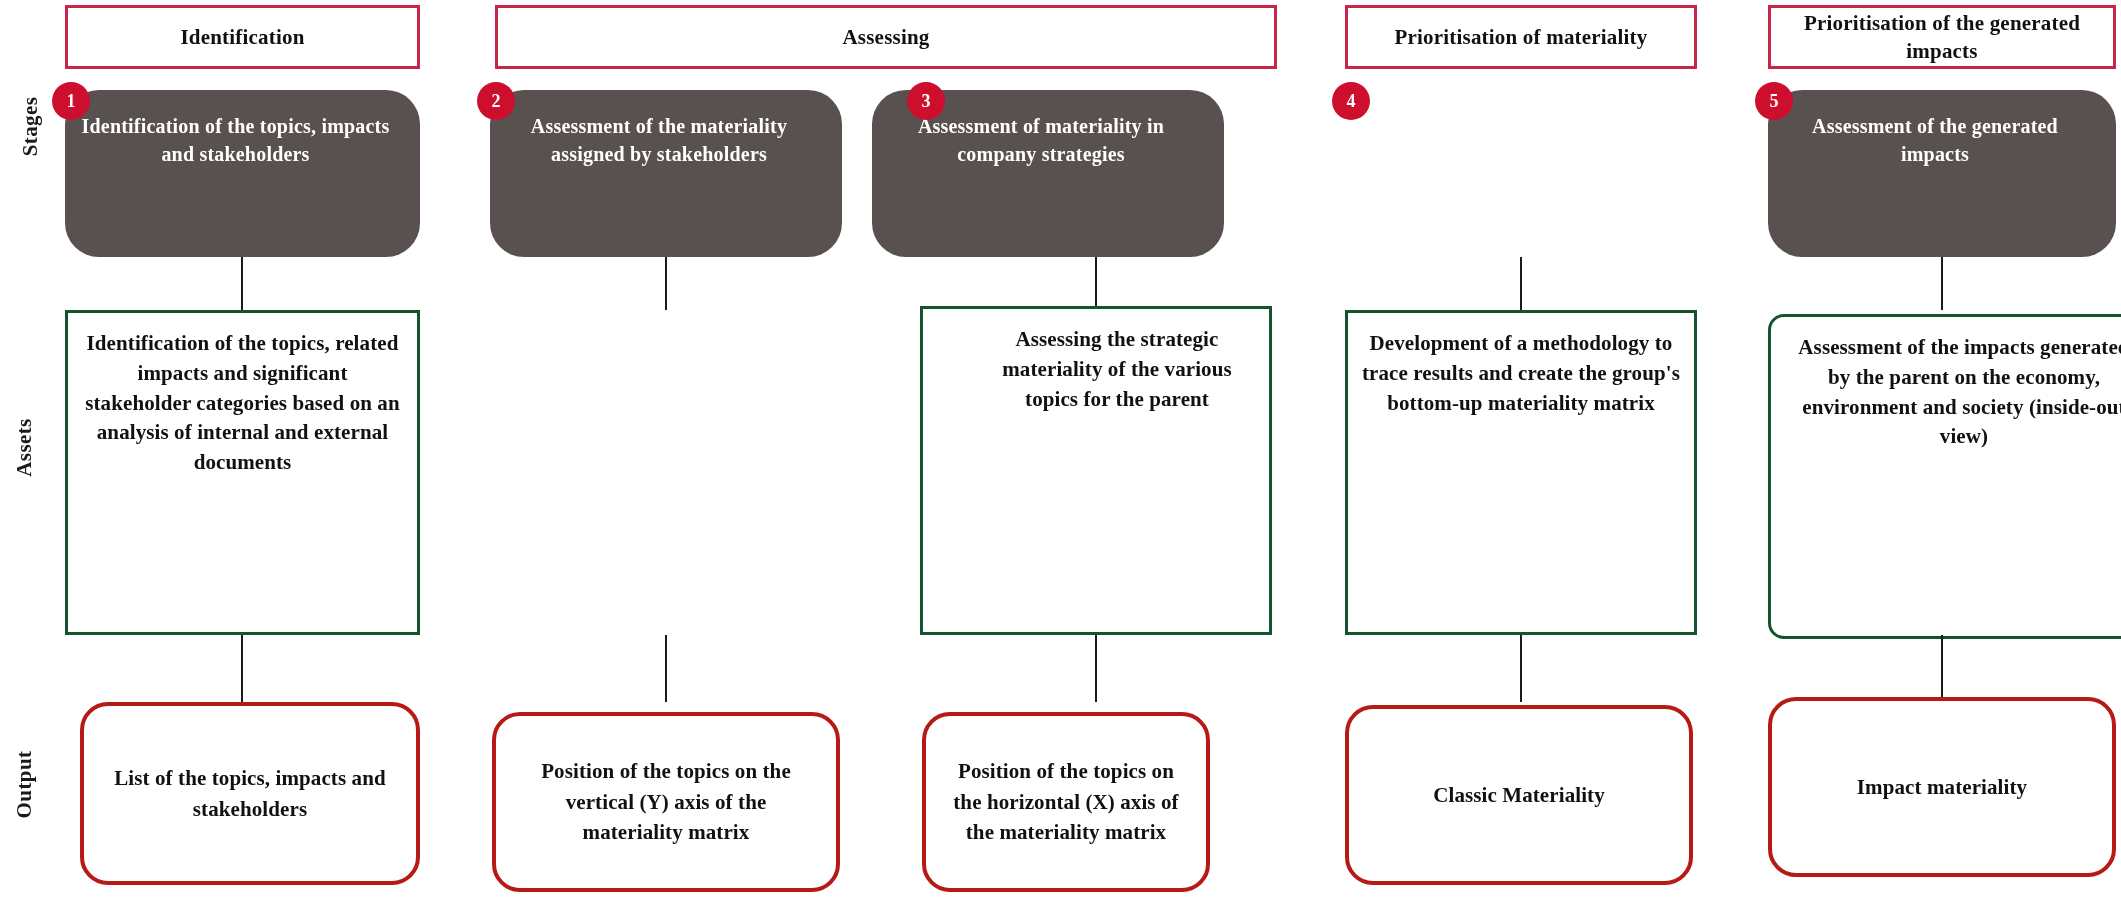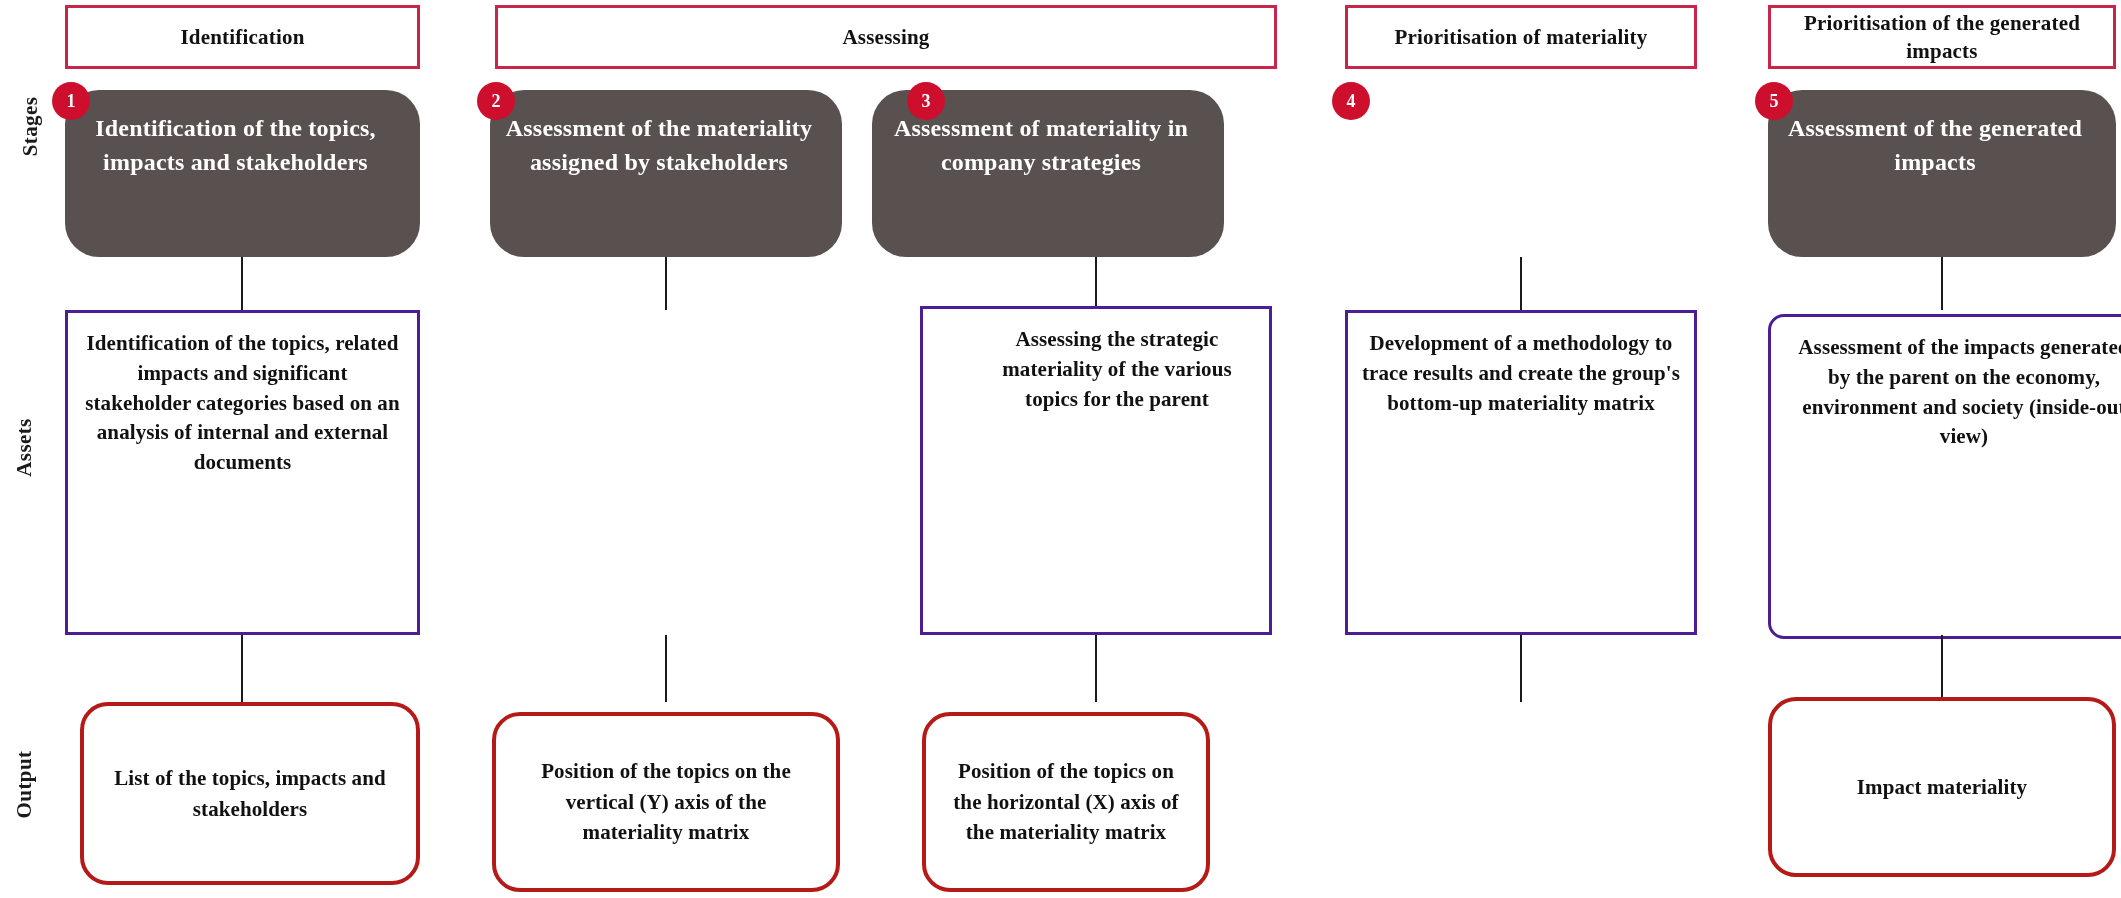--- a/index.html
+++ b/index.html
@@ -59,21 +59,21 @@
     box-sizing: border-box;
     background: #585150;
     border-radius: 34px;
     display: flex;
     align-items: flex-start;
     justify-content: center;
     text-align: center;
   }
   .stage-box .stage-label {
     color: #ffffff;
-    font-size: 24px;
+    font-size: 20px;
     font-weight: bold;
     line-height: 1.40;
     letter-spacing: .2px;
     padding: 22px 26px 0 12px;
   }
 
   
   .badge {
     position: absolute;
     width: 38px;
@@ -87,21 +87,21 @@
     align-items: center;
     justify-content: center;
     z-index: 5;
     font-family: "Liberation Serif", "DejaVu Serif", serif;
   }
 
   
   .asset-box {
     position: absolute;
     box-sizing: border-box;
-    border: 3px solid #4c1d95;
+    border: 3px solid #14532d;
     background: #ffffff;
     display: flex;
     align-items: flex-start;
     justify-content: flex-start;
     text-align: center;
   }
   .asset-box .asset-label {
     font-size: 21px;
     font-weight: bold;
     color: #111111;
@@ -221,18 +221,21 @@
   </div>
 
   <div class="output-box" style="left:492px; top:712px; width:348px; height:180px;">
     <span class="output-label">Position of the topics on the vertical (Y) axis of the materiality matrix</span>
   </div>
 
   <div class="output-box" style="left:922px; top:712px; width:288px; height:180px;">
     <span class="output-label">Position of the topics on the horizontal (X) axis of the materiality matrix</span>
   </div>
 
+  <div class="output-box" style="left:1345px; top:705px; width:348px; height:180px;">
+    <span class="output-label">Classic Materiality</span>
+  </div>
 
   <div class="output-box" style="left:1768px; top:697px; width:348px; height:180px;">
     <span class="output-label">Impact materiality</span>
   </div>
 
 </div>
 
 </body></html>

